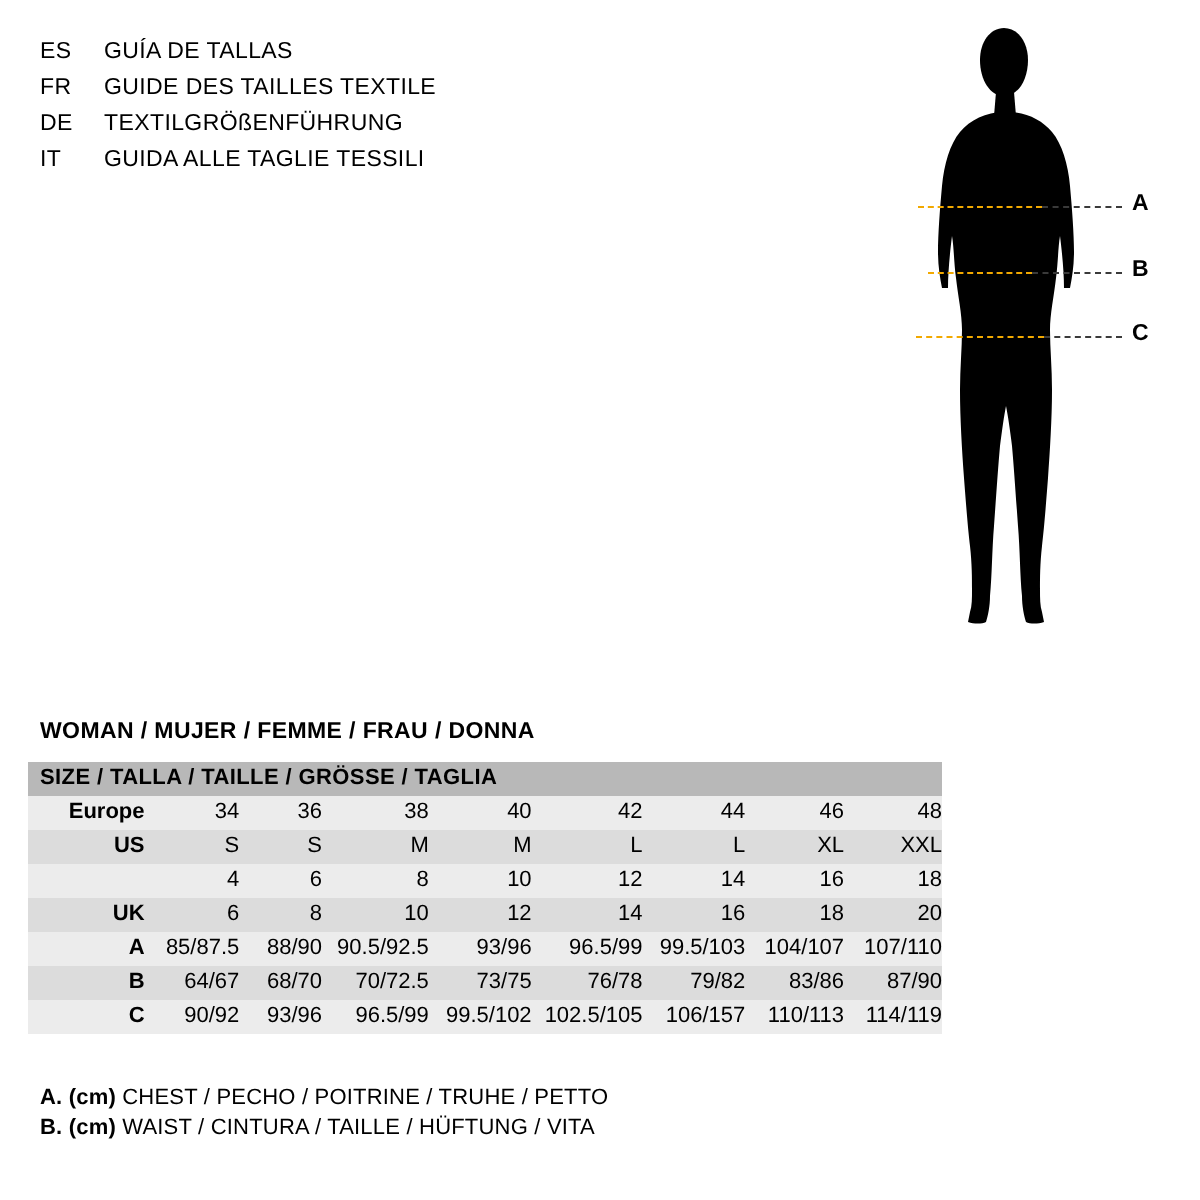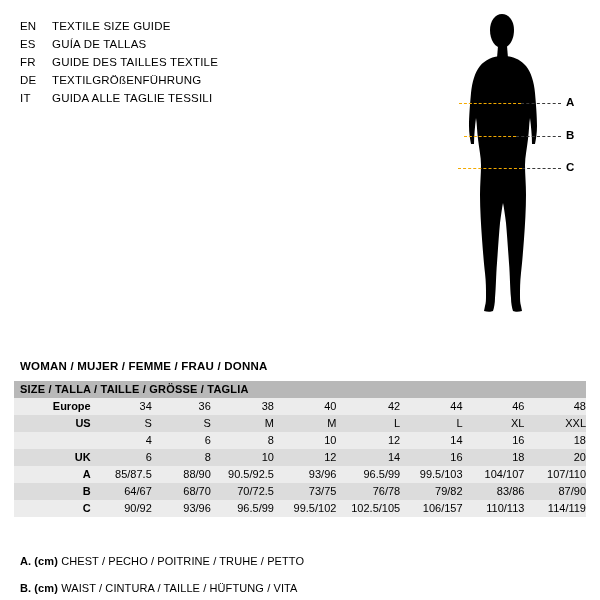--- a/index.html
+++ b/index.html
@@ -82,21 +82,21 @@
     font-size: 11.5px;
     font-weight: bold;
     letter-spacing: 0.2px;
   }
 
   
   .size-table {
     position: absolute;
     left: 14px;
     top: 381px;
-    width: 572px;
+    width: 457px;
     border-collapse: collapse;
     font-size: 11px;
   }
   .size-table th, .size-table td {
     padding: 0;
     height: 17px;
     line-height: 17px;
   }
   .size-table .hdr-row th {
     background: #b8b8b8;
@@ -121,33 +121,29 @@
 
   
   .footnotes {
     position: absolute;
     left: 20px;
     top: 542px;
     font-size: 11px;
     line-height: 15px;
     letter-spacing: 0.1px;
   }
-  .footnote-row { white-space: nowrap; margin-top: 12px; }
+  .footnote-row { white-space: nowrap; }
   .footnote-key { font-weight: bold; }
 </style>
 </head>
 <body>
 
 <div id="page">
 
   <div class="legend">
-    <div class="legend-row">
-      <span class="legend-code">EN</span>
-      <span class="legend-text">TEXTILE SIZE GUIDE</span>
-    </div>
     <div class="legend-row">
       <span class="legend-code">ES</span>
       <span class="legend-text">GUÍA DE TALLAS</span>
     </div>
     <div class="legend-row">
       <span class="legend-code">FR</span>
       <span class="legend-text">GUIDE DES TAILLES TEXTILE</span>
     </div>
     <div class="legend-row">
       <span class="legend-code">DE</span>

